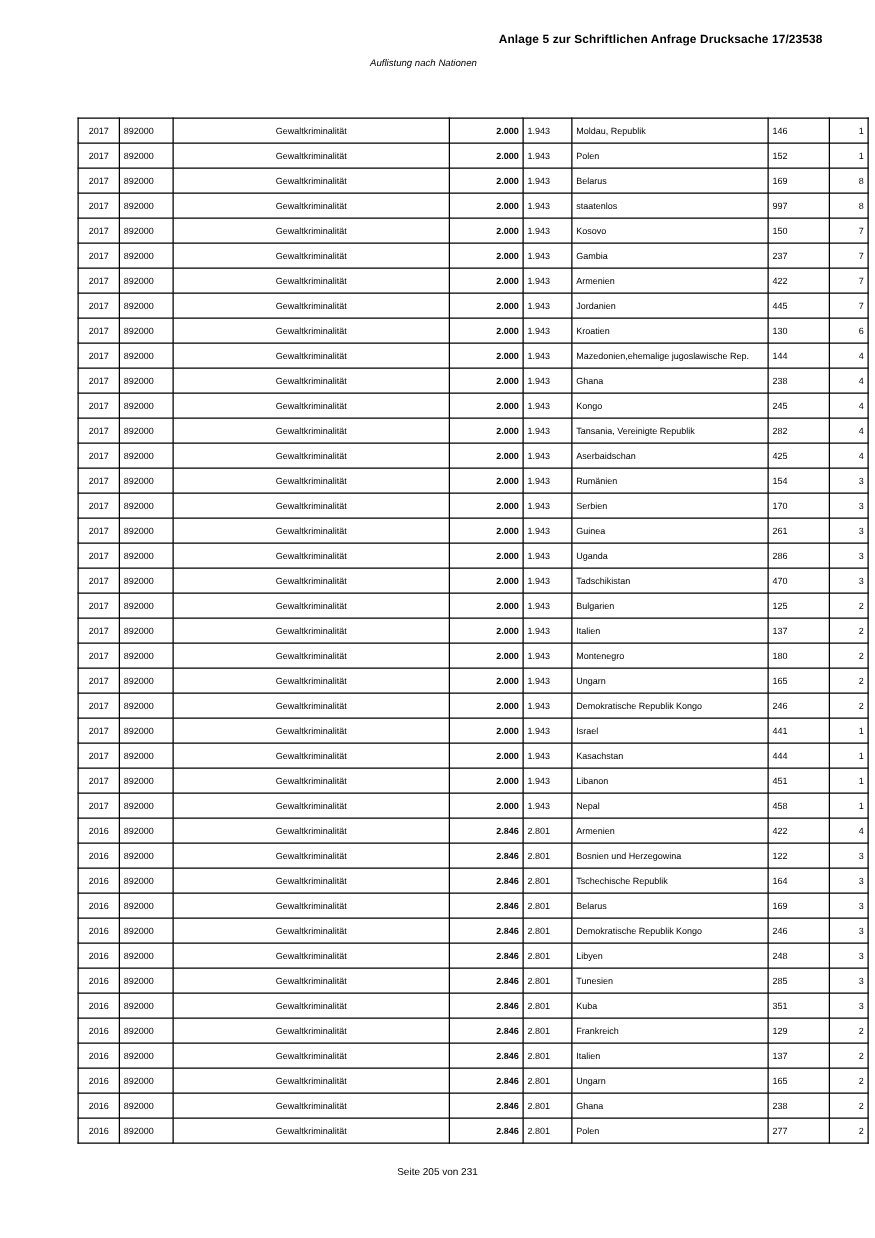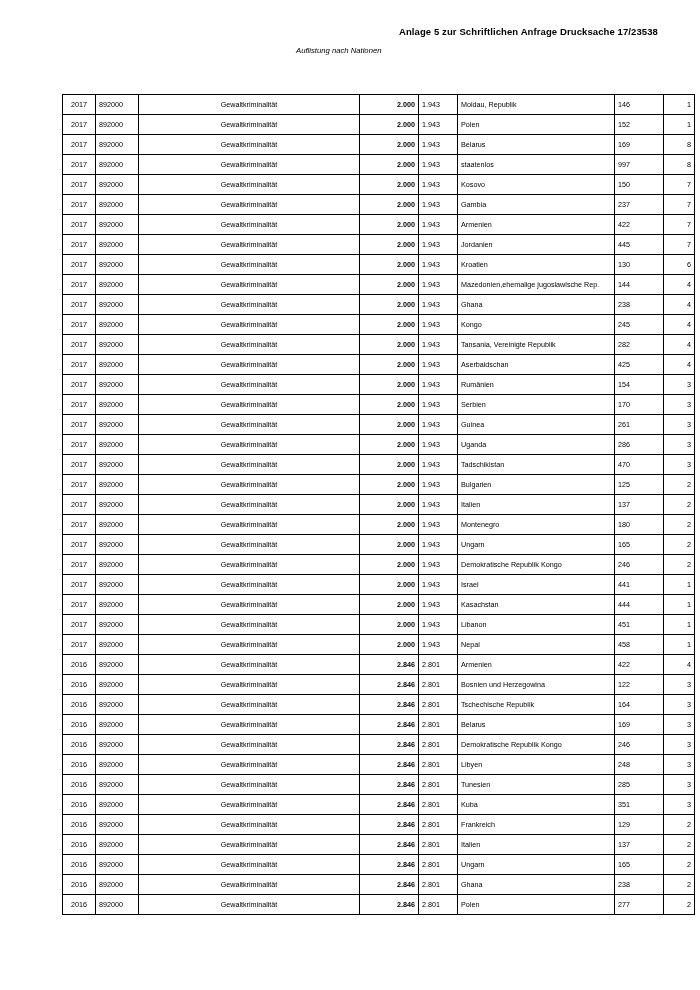--- a/index.html
+++ b/index.html
@@ -503,14 +503,15 @@
           <td class="c-offence">Gewaltkriminalität</td>
           <td class="c-total">2.846</td>
           <td class="c-sub">2.801</td>
           <td class="c-nation">Polen</td>
           <td class="c-natcode">277</td>
           <td class="c-count">2</td>
         </tr>
       </tbody>
   </table>
 
+  <div class="footer">Seite 205 von 231</div>
 
 </div>
 
 </body></html>

